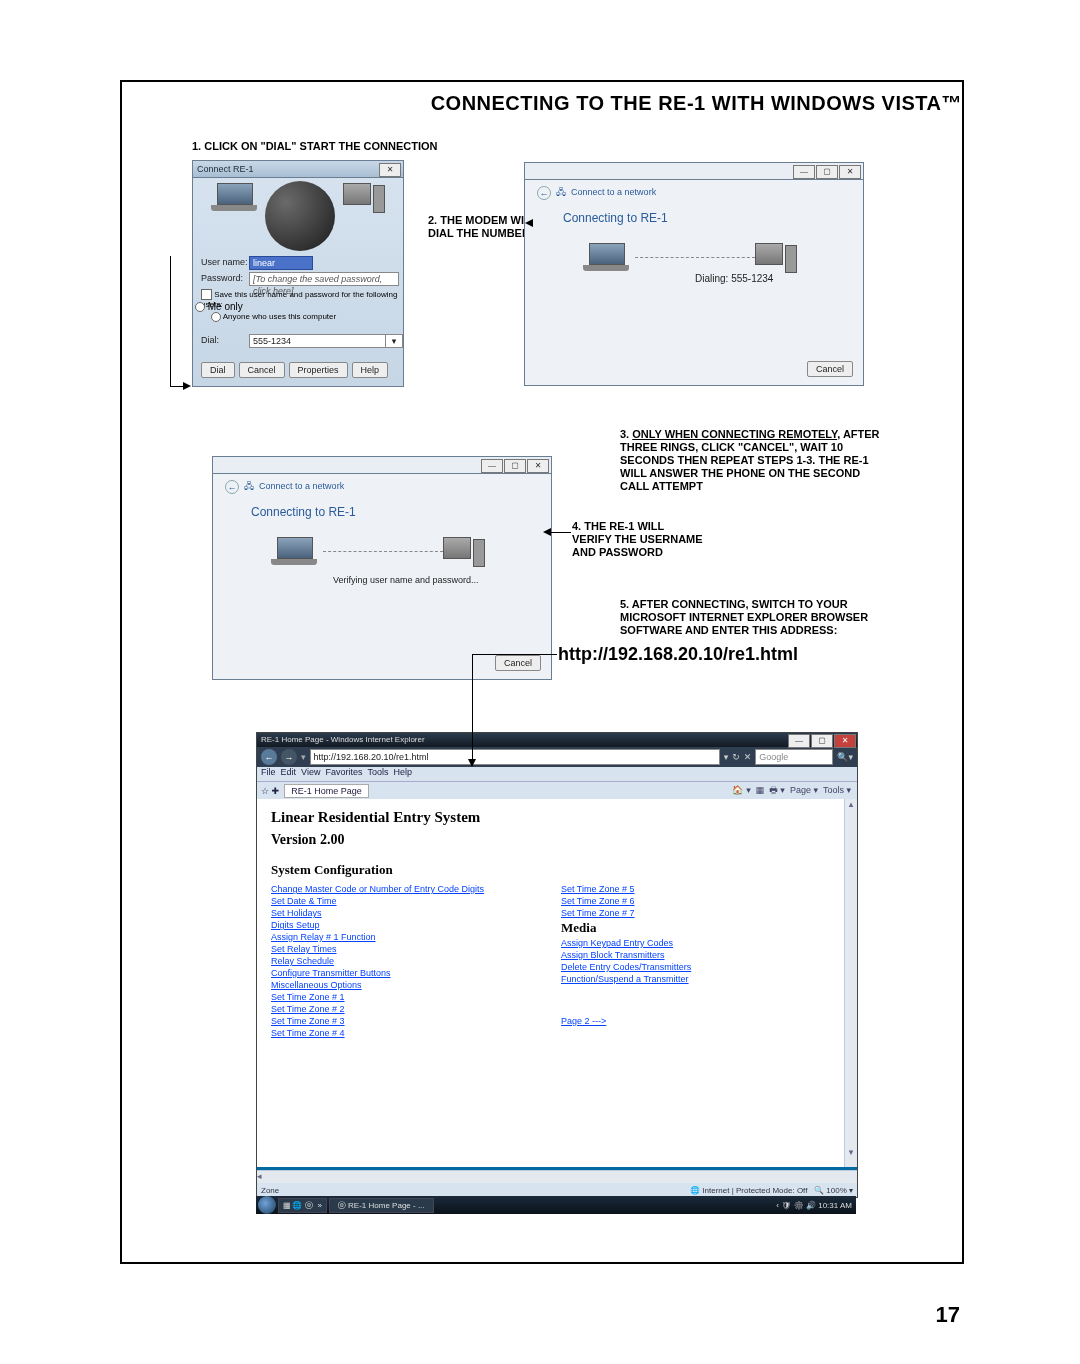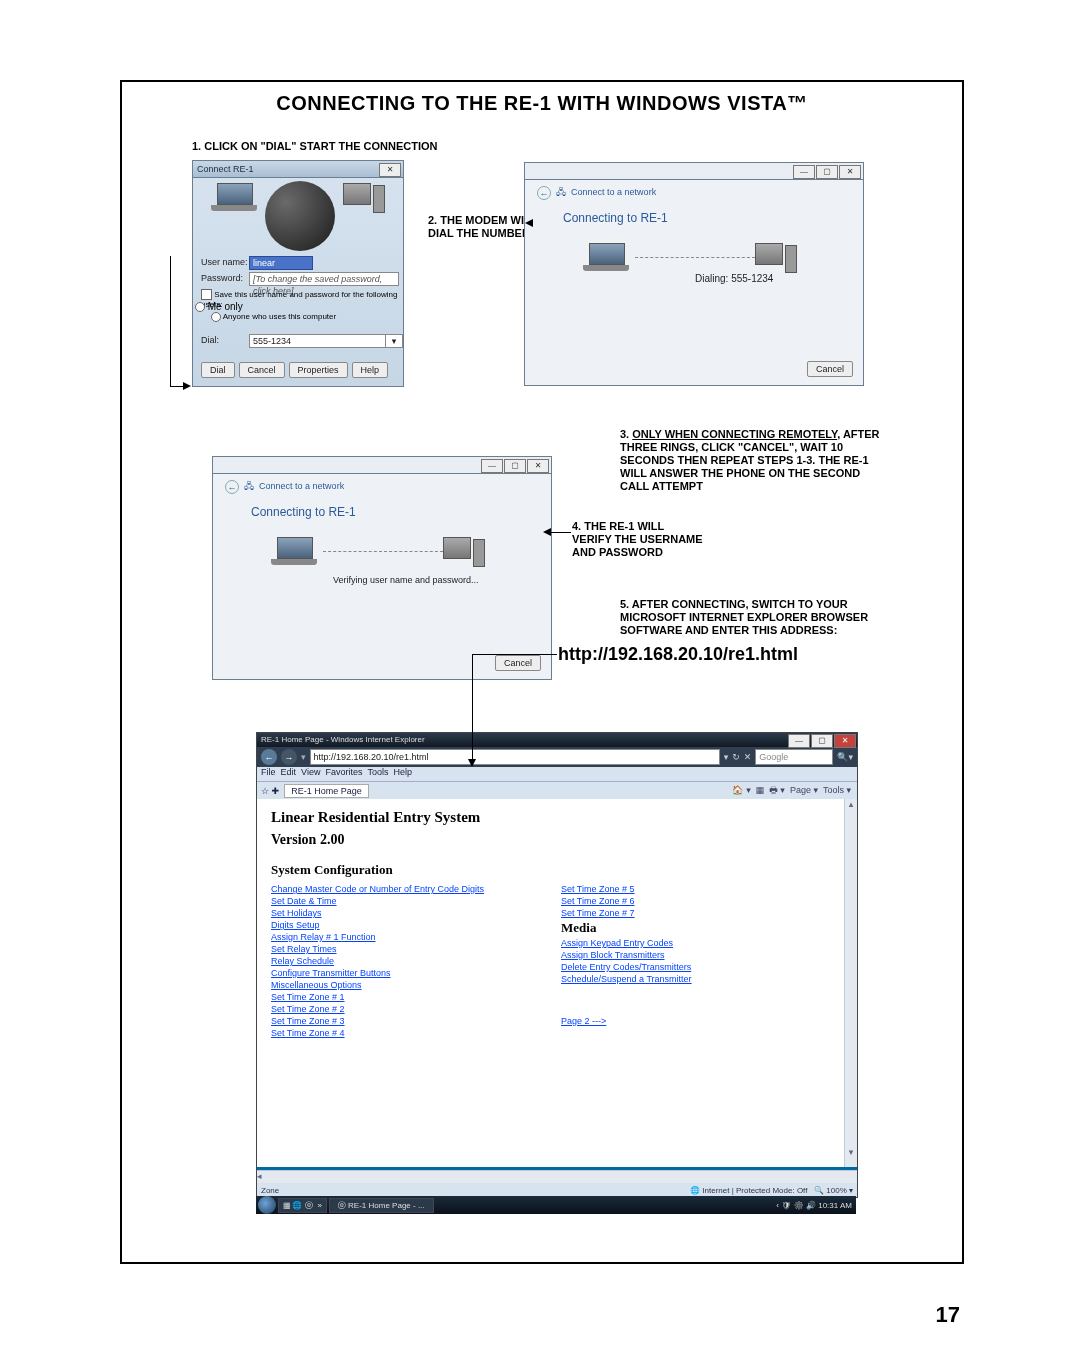--- a/index.html
+++ b/index.html
@@ -1,18 +1,18 @@
 <!DOCTYPE html>
 <html><head>
 <meta charset="utf-8">
 <style>
 body{margin:0;background:#fff;font-family:Arial,Helvetica,sans-serif}
 .page{position:relative;width:1080px;height:1364px;margin:auto;background:#fff}
 .sheet{position:absolute;left:120px;top:80px;width:840px;height:1180px;border:2px solid #000}
-.title{position:absolute;top:10px;left:0;width:840px;text-align:center;font-weight:900;font-size:20px;letter-spacing:.5px;font-family:Arial Black,Arial,sans-serif}
+.title{position:absolute;top:10px;left:0;width:840px;text-align:right;font-weight:900;font-size:20px;letter-spacing:.5px;font-family:Arial Black,Arial,sans-serif}
 .step{position:absolute;font-weight:700;font-size:11px}
 .vista{position:absolute;background:linear-gradient(#d7e3ef,#c6d6e5);border:1px solid #6a7e93;font-size:9px}
 .tb{position:absolute;top:0;left:0;right:0;height:16px;background:linear-gradient(#c9d8e7,#a9bed3);border-bottom:1px solid #6a7e93;font-size:9px;padding-left:4px;line-height:16px;color:#1a2a3a}
 .wc{position:absolute;top:2px;right:2px;display:flex;gap:1px}
 .wc span{width:20px;height:12px;border:1px solid #777;background:#eee;font-size:8px;text-align:center;line-height:12px;color:#333}
 .lbl{font-size:9px;color:#222}
 .in{background:#fff;border:1px solid #888;height:12px;font-size:9px;padding:0 3px;line-height:12px;color:#222}
 .btn{display:inline-block;background:#eee;border:1px solid #888;height:14px;font-size:9px;padding:0 8px;line-height:14px;color:#222;border-radius:2px}
 .laptop{width:46px;height:30px;position:relative}
 .laptop::before{content:"";position:absolute;left:6px;top:0;width:34px;height:20px;border:1px solid #555;background:linear-gradient(#8ba3ba,#4a627c)}
@@ -184,21 +184,21 @@
             <div id="links-tz">
                 <a class="link">Set Time Zone # 5</a>
                 <a class="link">Set Time Zone # 6</a>
                 <a class="link">Set Time Zone # 7</a>
               </div>
             <div class="ieh" style="font-weight:700;font-size:13px;margin-top:0;color:#000">Media</div>
             <div id="links-media">
                 <a class="link">Assign Keypad Entry Codes</a>
                 <a class="link">Assign Block Transmitters</a>
                 <a class="link">Delete Entry Codes/Transmitters</a>
-                <a class="link">Schedule/Suspend a Transmitter</a>
+                <a class="link">Function/Suspend a Transmitter</a>
               </div>
             <a class="link" style="margin-top:30px;display:inline-block">Page 2 ---&gt;</a>
           </div>
         </div>
       </div>
       <div style="position:absolute;right:0;top:66px;bottom:30px;width:12px;background:#e3e9ef;border-left:1px solid #bcd">
           <div style="height:10px;text-align:center;color:#668">▴</div>
           <div style="position:absolute;bottom:10px;width:100%;height:10px;text-align:center;color:#668">▾</div>
         </div>
       <div style="position:absolute;left:0;right:0;bottom:14px;height:12px;background:#e3e9ef;border-top:1px solid #bcd"><span style="color:#668">◂</span></div>

